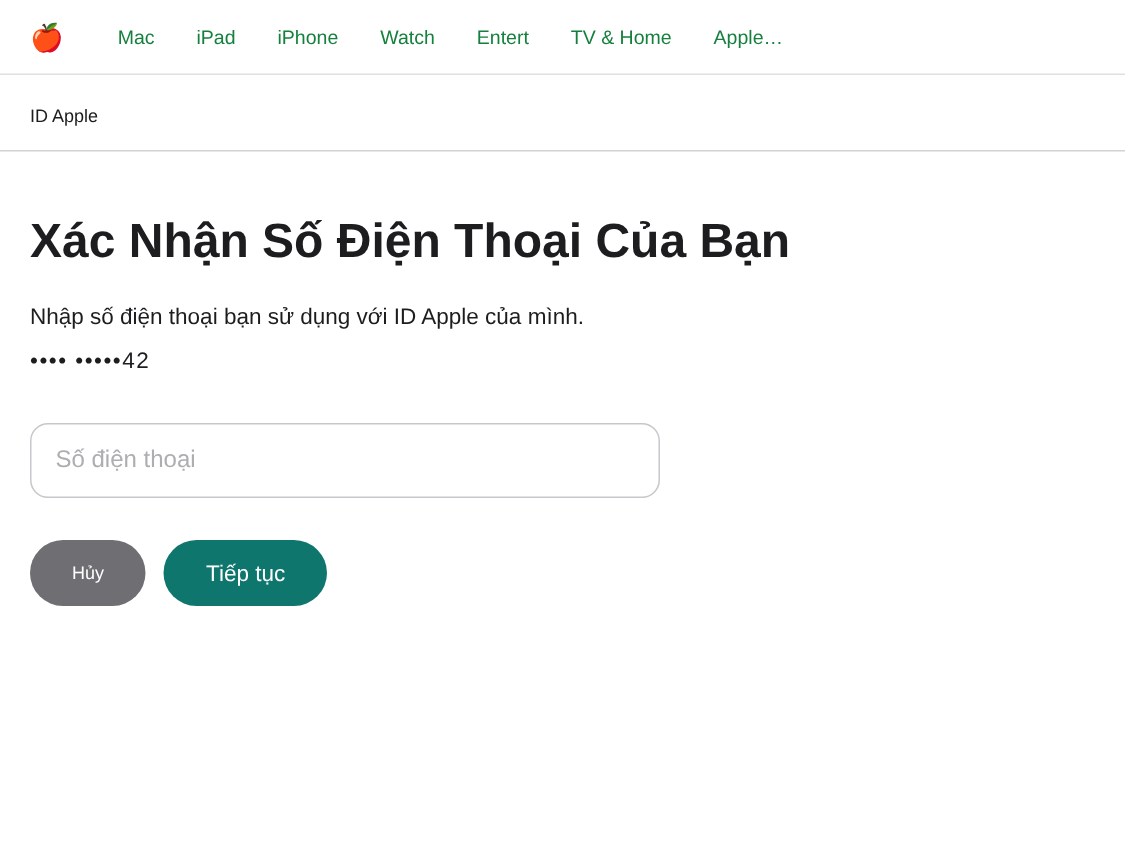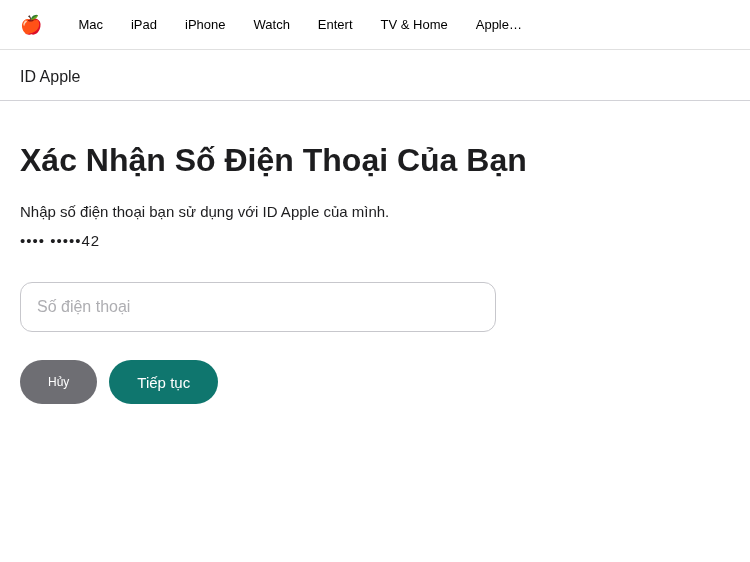--- a/index.html
+++ b/index.html
@@ -38,33 +38,33 @@
       display: flex;
       align-items: center;
       gap: 0;
       list-style: none;
     }
 
     .nav-items li a {
       display: block;
       padding: 0 14px;
       font-size: 13px;
-      color: #000000;
+      color: #15803d;
       text-decoration: none;
       white-space: nowrap;
     }
 
     
     .breadcrumb-bar {
       padding: 18px 20px 14px 20px;
       border-bottom: 1px solid #d2d2d7;
     }
 
     .breadcrumb-label {
-      font-size: 16px;
+      font-size: 12px;
       font-weight: 400;
       color: #1d1d1f;
     }
 
     
     .main-content {
       padding: 40px 20px 40px 20px;
       max-width: 600px;
     }
 
@@ -84,21 +84,21 @@
 
     .masked-phone {
       font-size: 15px;
       color: #1d1d1f;
       margin-bottom: 33px;
       letter-spacing: 1px;
     }
 
     
     .phone-input-wrapper {
-      width: 476px;
+      width: 420px;
       margin-bottom: 28px;
     }
 
     .phone-input {
       width: 100%;
       height: 50px;
       border: 1px solid #c7c7cc;
       border-radius: 12px;
       padding: 0 16px;
       font-size: 16px;

